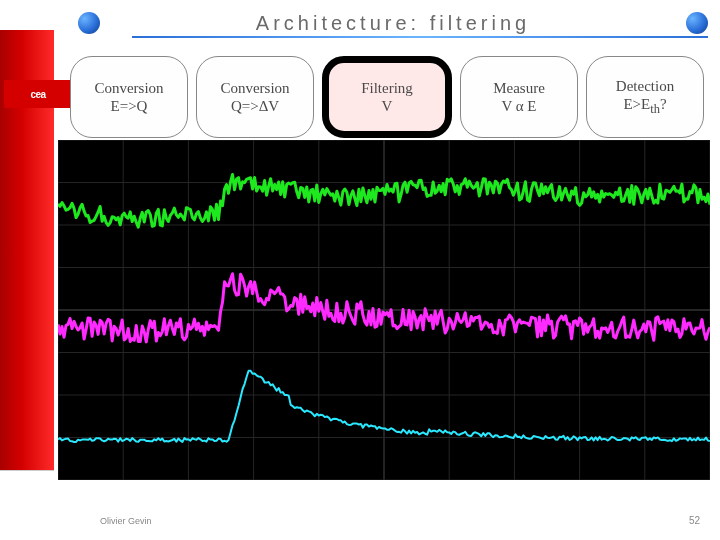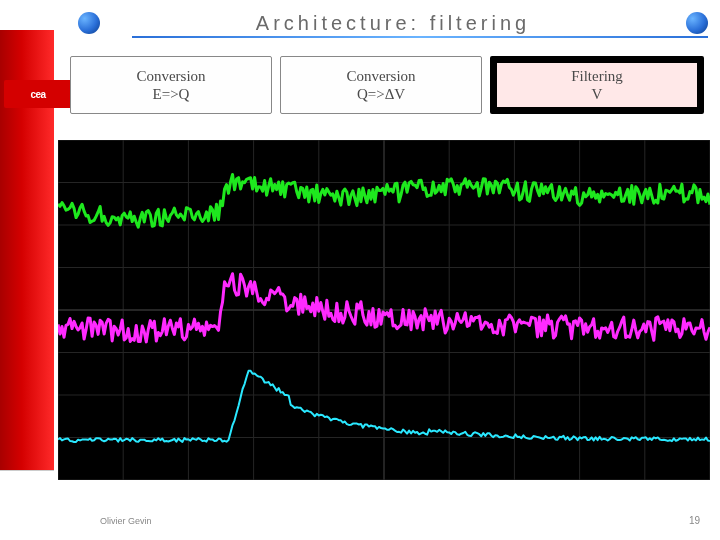--- a/index.html
+++ b/index.html
@@ -61,30 +61,30 @@
   .steps {
     position: absolute;
     left: 70px; right: 16px; top: 56px;
     display: flex;
     gap: 8px;
   }
   .step {
     flex: 1;
     min-height: 50px;
     border: 1px solid #888;
-    border-radius: 2px;
+    border-radius: 22px;
     background: #fefefe;
     display: flex;
     flex-direction: column;
     align-items: center;
     justify-content: center;
     font-size: 15px;
     color: #4a4a4a;
     line-height: 1.2;
-    padding: 4px 2px;
+    padding: 16px 2px;
     text-align: center;
   }
   .step.active {
     border: 7px solid #000000;
     background: #ffe8e8;
   }
 
   .scope {
     position: absolute;
     left: 58px; right: 10px; top: 140px; bottom: 60px;
@@ -136,20 +136,28 @@
       <div>E=&gt;Q</div>
     </div>
     <div class="step">
       <div>Conversion</div>
       <div>Q=&gt;ΔV</div>
     </div>
     <div class="step active">
       <div>Filtering</div>
       <div>V</div>
     </div>
+    <div class="step">
+      <div>Measure</div>
+      <div>V α E</div>
+    </div>
+    <div class="step">
+      <div>Detection</div>
+      <div>E&gt;E<sub>th</sub>?</div>
+    </div>
   </div>
 
 <div class="scope">
   <svg id="scope-svg" viewBox="0 0 650 340" preserveAspectRatio="none">
       <line x1="0" y1="0" x2="0" y2="340" class="grid-line"></line>
       <line x1="65" y1="0" x2="65" y2="340" class="grid-line"></line>
       <line x1="130" y1="0" x2="130" y2="340" class="grid-line"></line>
       <line x1="195" y1="0" x2="195" y2="340" class="grid-line"></line>
       <line x1="260" y1="0" x2="260" y2="340" class="grid-line"></line>
       <line x1="325" y1="0" x2="325" y2="340" class="grid-line mid"></line>
@@ -167,13 +175,13 @@
       <line x1="0" y1="255" x2="650" y2="255" class="grid-line"></line>
       <line x1="0" y1="297.5" x2="650" y2="297.5" class="grid-line"></line>
       <line x1="0" y1="340" x2="650" y2="340" class="grid-line"></line>
       <polyline points="0,64.0 2,66.3 4,62.6 6,65.8 8,70.2 10,69.4 12,67.6 14,63.4 16,68.4 18,77.6 20,74.3 22,67.8 24,64.2 26,71.2 28,75.9 30,75.6 32,82.5 34,81.2 36,80.3 38,76.4 40,71.9 42,66.5 44,81.2 46,76.4 48,82.6 50,85.4 52,82.9 54,76.8 56,77.2 58,79.8 60,77.6 62,84.9 64,75.4 66,73.2 68,76.9 70,78.1 72,71.9 74,81.6 76,76.2 78,82.2 80,87.1 82,78.1 84,72.3 86,82.0 88,72.0 90,70.6 92,74.6 94,86.3 96,85.5 98,73.1 100,69.4 102,85.2 104,85.9 106,69.7 108,78.2 110,81.5 112,75.4 114,72.8 116,68.1 118,74.9 120,77.3 122,74.0 124,76.6 126,80.0 128,67.7 130,68.7 132,69.4 134,77.5 136,79.8 138,73.8 140,71.6 142,78.1 144,81.5 146,78.6 148,71.9 150,80.9 152,66.7 154,69.6 156,80.3 158,64.3 160,79.6 162,61.1 164,65.7 166,49.2 168,44.6 170,53.3 172,41.9 174,34.5 176,49.7 178,39.1 180,37.7 182,48.9 184,41.8 186,42.7 188,39.3 190,38.5 192,37.7 194,49.1 196,37.4 198,51.1 200,46.7 202,46.9 204,51.1 206,40.5 208,55.3 210,46.2 212,38.7 214,50.9 216,44.5 218,49.6 220,42.0 222,54.6 224,41.7 226,57.0 228,44.5 230,43.1 232,44.2 234,42.8 236,42.3 238,51.8 240,57.7 242,47.5 244,48.3 246,57.4 248,47.0 250,61.9 252,50.4 254,49.3 256,60.9 258,45.0 260,62.5 262,53.7 264,49.4 266,55.0 268,48.6 270,52.0 272,55.1 274,53.9 276,61.1 278,51.2 280,57.9 282,65.1 284,51.6 286,49.0 288,52.2 290,64.6 292,55.5 294,50.9 296,58.6 298,65.6 300,49.3 302,61.8 304,47.9 306,56.0 308,62.7 310,50.6 312,59.2 314,49.5 316,62.0 318,47.2 320,50.6 322,50.5 324,48.4 326,54.4 328,44.4 330,51.2 332,49.2 334,52.1 336,43.8 338,43.3 340,61.9 342,54.7 344,45.1 346,42.2 348,52.3 350,43.0 352,41.4 354,44.7 356,45.2 358,47.7 360,40.5 362,40.2 364,49.5 366,47.9 368,56.4 370,55.3 372,55.3 374,41.9 376,53.2 378,51.1 380,45.3 382,51.8 384,43.5 386,54.8 388,39.3 390,41.0 392,38.8 394,44.0 396,51.9 398,45.6 400,54.4 402,44.5 404,43.6 406,38.7 408,47.2 410,41.1 412,45.3 414,48.2 416,46.5 418,42.5 420,56.0 422,48.0 424,38.7 426,38.9 428,54.0 430,42.2 432,45.1 434,52.9 436,41.2 438,43.1 440,52.9 442,44.2 444,41.1 446,42.4 448,39.4 450,47.4 452,49.6 454,55.2 456,50.5 458,43.0 460,59.9 462,58.5 464,50.9 466,41.8 468,59.8 470,61.4 472,49.2 474,42.7 476,43.0 478,50.4 480,55.6 482,44.1 484,53.8 486,46.8 488,52.8 490,47.7 492,44.5 494,57.5 496,60.4 498,57.1 500,46.6 502,60.1 504,53.0 506,48.3 508,55.3 510,60.3 512,51.0 514,54.3 516,47.6 518,63.0 520,65.4 522,63.1 524,52.7 526,56.8 528,55.0 530,48.4 532,57.1 534,51.9 536,58.3 538,54.4 540,62.0 542,50.9 544,57.1 546,53.5 548,54.5 550,53.7 552,55.0 554,57.4 556,52.3 558,54.7 560,48.0 562,61.4 564,61.0 566,54.7 568,49.3 570,62.2 572,45.6 574,64.3 576,46.7 578,49.4 580,54.9 582,62.8 584,54.1 586,49.3 588,58.8 590,48.3 592,55.9 594,63.2 596,60.3 598,63.0 600,44.2 602,58.4 604,59.1 606,50.3 608,50.9 610,52.4 612,49.7 614,46.3 616,51.3 618,50.9 620,52.8 622,44.1 624,62.0 626,58.8 628,59.2 630,51.6 632,52.7 634,44.9 636,47.9 638,62.7 640,49.6 642,59.3 644,57.2 646,61.6 648,54.0 650,64.6" fill="none" stroke="#1ee81e" stroke-width="3" stroke-linejoin="round"></polyline>
       <polyline points="0,184.4 2,194.0 4,186.5 6,197.2 8,185.3 10,184.3 12,178.5 14,188.6 16,181.4 18,186.4 20,189.9 22,187.7 24,183.0 26,199.1 28,189.4 30,178.1 32,178.2 34,196.3 36,181.9 38,185.3 40,194.4 42,180.3 44,182.3 46,193.9 48,183.3 50,179.3 52,180.6 54,200.9 56,186.2 58,188.6 60,195.1 62,189.1 64,179.9 66,199.9 68,197.9 70,188.5 72,201.4 74,198.7 76,200.3 78,185.4 80,201.4 82,201.5 84,186.1 86,192.0 88,201.9 90,189.3 92,180.6 94,187.5 96,181.2 98,201.1 100,192.5 102,195.7 104,191.6 106,178.7 108,194.8 110,186.0 112,180.2 114,188.5 116,194.4 118,183.0 120,186.9 122,178.7 124,197.1 126,199.8 128,196.9 130,184.4 132,189.3 134,187.1 136,179.1 138,189.5 140,183.3 142,191.0 144,186.3 146,195.4 148,182.1 150,189.7 152,185.4 154,186.6 156,185.6 158,187.4 160,190.3 162,171.8 164,162.3 166,141.8 168,145.5 170,146.0 172,139.3 174,133.7 176,150.2 178,155.2 180,154.5 182,134.2 184,138.3 186,145.7 188,156.1 190,146.5 192,141.5 194,153.8 196,142.0 198,151.8 200,161.3 202,158.6 204,162.5 206,164.7 208,158.4 210,159.8 212,150.0 214,151.4 216,153.7 218,151.1 220,147.5 222,154.0 224,154.1 226,156.9 228,170.9 230,168.9 232,165.5 234,166.3 236,157.6 238,159.2 240,174.3 242,154.2 244,172.2 246,156.8 248,168.6 250,166.4 252,171.8 254,163.0 256,175.8 258,157.4 260,171.2 262,162.5 264,171.6 266,179.3 268,160.3 270,176.3 272,173.3 274,179.4 276,181.5 278,163.2 280,181.7 282,173.3 284,183.0 286,177.2 288,161.7 290,170.7 292,176.0 294,180.7 296,184.2 298,163.9 300,168.2 302,161.7 304,175.2 306,182.2 308,185.1 310,171.6 312,184.9 314,168.4 316,187.3 318,186.1 320,169.6 322,184.3 324,171.9 326,174.7 328,172.5 330,176.3 332,169.7 334,185.9 336,185.3 338,188.6 340,186.6 342,184.8 344,169.5 346,184.5 348,184.9 350,170.2 352,189.7 354,171.6 356,176.9 358,188.1 360,178.9 362,175.5 364,189.8 366,168.8 368,176.0 370,180.7 372,175.3 374,188.5 376,170.9 378,184.3 380,174.8 382,170.3 384,181.9 386,193.1 388,189.0 390,178.2 392,181.3 394,189.0 396,183.0 398,173.4 400,180.2 402,182.4 404,179.5 406,172.7 408,186.4 410,185.5 412,176.4 414,181.0 416,177.4 418,177.4 420,176.2 422,189.2 424,185.7 426,182.0 428,183.0 430,187.2 432,184.4 434,192.7 436,192.0 438,193.4 440,180.3 442,186.0 444,195.0 446,179.9 448,179.4 450,175.1 452,177.4 454,181.9 456,191.9 458,182.8 460,179.8 462,183.3 464,182.1 466,182.9 468,183.3 470,185.4 472,177.3 474,177.9 476,178.7 478,196.9 480,177.0 482,195.8 484,179.9 486,190.8 488,174.9 490,184.0 492,181.2 494,198.0 496,195.5 498,182.2 500,178.9 502,176.2 504,179.8 506,175.8 508,184.2 510,184.0 512,198.7 514,181.5 516,180.8 518,185.5 520,178.0 522,180.2 524,194.2 526,183.8 528,192.2 530,186.8 532,184.9 534,178.8 536,197.4 538,191.3 540,198.1 542,187.9 544,188.9 546,187.9 548,192.4 550,187.8 552,182.3 554,196.8 556,197.9 558,191.3 560,187.2 562,181.4 564,177.0 566,197.5 568,196.1 570,197.2 572,189.7 574,180.1 576,190.1 578,197.9 580,191.3 582,189.6 584,184.0 586,191.9 588,181.6 590,182.0 592,191.7 594,200.3 596,178.0 598,176.8 600,183.6 602,182.0 604,181.1 606,189.5 608,179.8 610,190.8 612,180.0 614,181.6 616,191.7 618,189.1 620,197.4 622,193.8 624,178.8 626,189.1 628,183.3 630,183.1 632,190.7 634,194.0 636,188.1 638,188.3 640,188.0 642,179.6 644,191.8 646,199.3 648,191.8 650,187.3" fill="none" stroke="#ff2aff" stroke-width="3" stroke-linejoin="round"></polyline>
       <polyline points="0,299.4 2,298.1 4,300.4 6,299.4 8,298.7 10,298.5 12,301.0 14,301.3 16,302.0 18,301.9 20,299.7 22,300.4 24,299.6 26,299.6 28,299.4 30,299.8 32,298.5 34,300.8 36,300.3 38,298.3 40,298.2 42,298.6 44,300.4 46,301.3 48,300.5 50,298.7 52,299.6 54,299.6 56,298.7 58,299.0 60,301.6 62,298.2 64,301.0 66,300.1 68,298.7 70,299.3 72,300.9 74,298.1 76,299.7 78,301.5 80,301.8 82,299.7 84,299.7 86,299.7 88,301.0 90,301.0 92,301.3 94,301.3 96,299.3 98,300.4 100,298.2 102,300.1 104,298.6 106,301.5 108,301.1 110,301.5 112,300.8 114,300.0 116,298.9 118,301.7 120,298.5 122,300.4 124,302.0 126,298.1 128,299.6 130,299.2 132,300.7 134,298.3 136,299.1 138,299.8 140,298.1 142,299.3 144,301.1 146,300.6 148,301.6 150,298.2 152,299.6 154,299.4 156,301.0 158,300.7 160,298.6 162,298.9 164,301.6 166,300.8 168,301.7 170,299.9 172,292.7 174,285.1 176,280.3 178,272.8 180,265.7 182,257.4 184,249.0 186,244.1 188,237.0 190,230.8 192,230.7 194,233.8 196,233.5 198,235.3 200,236.6 202,236.8 204,238.5 206,242.5 208,242.6 210,242.0 212,245.3 214,244.4 216,247.5 218,250.6 220,248.0 222,252.6 224,252.1 226,255.0 228,255.0 230,255.6 232,264.9 234,266.2 236,268.0 238,267.3 240,267.8 242,267.8 244,270.3 246,271.9 248,270.5 250,271.4 252,272.0 254,273.9 256,276.3 258,273.9 260,275.5 262,274.8 264,275.2 266,277.1 268,276.5 270,277.6 272,280.4 274,279.1 276,278.7 278,279.0 280,280.2 282,280.3 284,282.6 286,281.5 288,284.1 290,284.9 292,284.8 294,283.6 296,283.5 298,283.6 300,284.5 302,284.1 304,287.7 306,284.6 308,284.5 310,286.6 312,285.5 314,286.2 316,286.2 318,288.9 320,286.9 322,288.0 324,288.5 326,288.4 328,289.8 330,289.8 332,288.2 334,289.1 336,290.7 338,292.0 340,291.8 342,292.7 344,289.6 346,291.3 348,293.6 350,290.6 352,293.5 354,290.9 356,292.7 358,292.0 360,294.4 362,293.4 364,292.4 366,293.8 368,294.6 370,289.3 372,291.6 374,290.8 376,290.8 378,291.8 380,289.9 382,291.2 384,292.8 386,290.4 388,292.3 390,292.4 392,294.0 394,291.6 396,292.1 398,294.3 400,294.9 402,293.7 404,293.0 406,291.8 408,294.8 410,295.8 412,296.0 414,293.1 416,292.3 418,293.2 420,294.2 422,296.3 424,293.0 426,295.9 428,293.3 430,293.2 432,295.7 434,297.1 436,295.3 438,295.4 440,297.2 442,297.0 444,296.7 446,295.5 448,296.0 450,297.1 452,297.5 454,298.0 456,294.4 458,296.9 460,296.7 462,298.2 464,295.4 466,297.6 468,298.2 470,298.7 472,298.5 474,296.1 476,296.4 478,297.1 480,297.5 482,298.2 484,299.0 486,296.1 488,297.7 490,297.9 492,297.6 494,296.7 496,299.4 498,299.7 500,296.7 502,297.2 504,295.9 506,299.5 508,297.0 510,300.0 512,298.8 514,296.4 516,297.6 518,300.1 520,297.2 522,298.4 524,297.2 526,297.0 528,300.1 530,299.7 532,297.4 534,300.4 536,297.3 538,300.1 540,296.8 542,299.7 544,298.8 546,299.2 548,300.5 550,299.1 552,297.0 554,297.4 556,298.8 558,300.1 560,300.1 562,299.5 564,298.1 566,298.2 568,298.8 570,300.5 572,297.3 574,298.4 576,297.2 578,299.3 580,300.0 582,297.8 584,297.7 586,297.3 588,299.9 590,298.2 592,299.9 594,297.3 596,298.4 598,297.4 600,299.5 602,300.1 604,299.7 606,300.2 608,300.9 610,300.2 612,301.2 614,298.4 616,300.8 618,300.0 620,298.4 622,298.9 624,298.4 626,298.4 628,300.5 630,297.9 632,300.3 634,299.0 636,300.4 638,297.6 640,300.1 642,299.4 644,299.9 646,297.6 648,300.6 650,301.1" fill="none" stroke="#2ae8ff" stroke-width="2" stroke-linejoin="round"></polyline>
     </svg>
 </div>
 
 <div class="footer-name">Olivier Gevin</div>
-<div class="footer-page">19</div>
+<div class="footer-page">52</div>
 
 </body></html>

